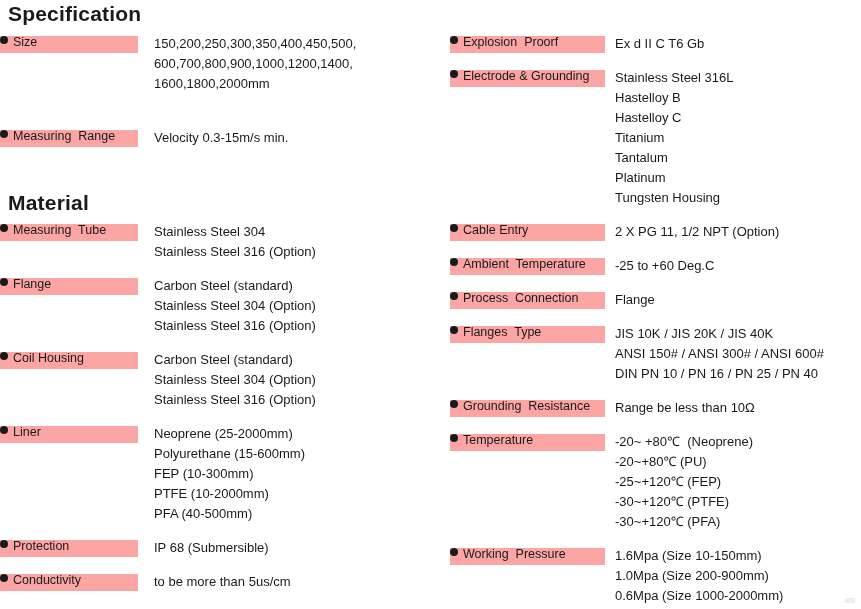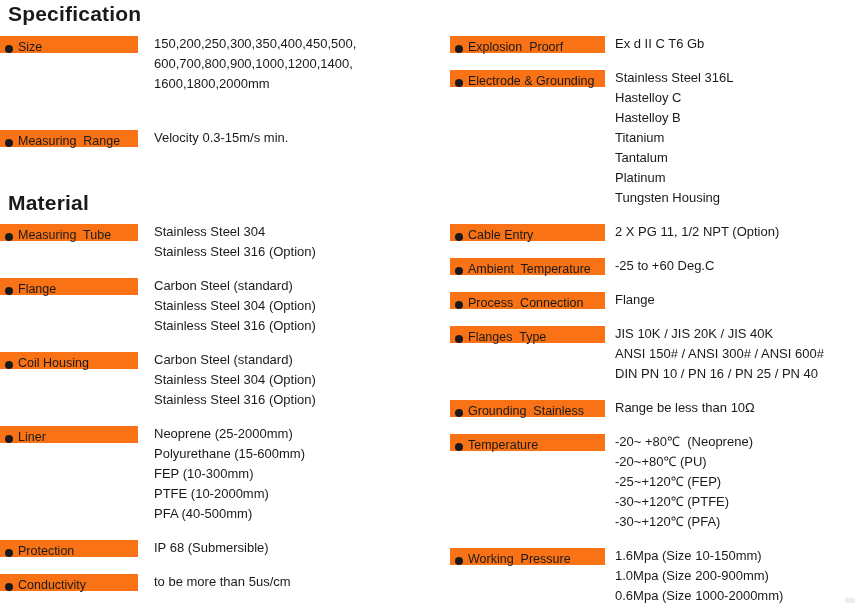--- a/index.html
+++ b/index.html
@@ -47,25 +47,24 @@
 
   .row {
     position: absolute;
     display: block;
   }
   .label-bar {
     position: absolute;
     top: 0;
     left: 0;
     height: 17px;
-    background: #f97316;
+    background: #fca5a5;
     display: flex;
-    align-items: flex-end;
+    align-items: flex-start;
     box-sizing: border-box;
-    padding-left: 5px;
   }
   .col-left .label-bar  { width: 138px; }
   .col-right .label-bar { width: 155px; }
 
   .bullet {
     width: 8px;
     height: 8px;
     border-radius: 50%;
     background: #1a1a1a;
     flex: 0 0 auto;
@@ -177,21 +176,21 @@
             <span class="bullet"></span>
             <span class="label-text">Explosion  Proorf</span>
           </div>
           <div class="values"><div>Ex d II C T6 Gb</div></div>
         </div>
         <div class="row" style="top: 70px;">
           <div class="label-bar">
             <span class="bullet"></span>
             <span class="label-text">Electrode &amp; Grounding</span>
           </div>
-          <div class="values"><div>Stainless Steel 316L</div><div>Hastelloy C</div><div>Hastelloy B</div><div>Titanium</div><div>Tantalum</div><div>Platinum</div><div>Tungsten Housing</div></div>
+          <div class="values"><div>Stainless Steel 316L</div><div>Hastelloy B</div><div>Hastelloy C</div><div>Titanium</div><div>Tantalum</div><div>Platinum</div><div>Tungsten Housing</div></div>
         </div>
         <div class="row" style="top: 224px;">
           <div class="label-bar">
             <span class="bullet"></span>
             <span class="label-text">Cable Entry</span>
           </div>
           <div class="values"><div>2 X PG 11, 1/2 NPT (Option)</div></div>
         </div>
         <div class="row" style="top: 258px;">
           <div class="label-bar">
@@ -210,21 +209,21 @@
         <div class="row" style="top: 326px;">
           <div class="label-bar">
             <span class="bullet"></span>
             <span class="label-text">Flanges  Type</span>
           </div>
           <div class="values"><div>JIS 10K / JIS 20K / JIS 40K</div><div>ANSI 150# / ANSI 300# / ANSI 600#</div><div>DIN PN 10 / PN 16 / PN 25 / PN 40</div></div>
         </div>
         <div class="row" style="top: 400px;">
           <div class="label-bar">
             <span class="bullet"></span>
-            <span class="label-text">Grounding  Stainless</span>
+            <span class="label-text">Grounding  Resistance</span>
           </div>
           <div class="values"><div>Range be less than 10Ω</div></div>
         </div>
         <div class="row" style="top: 434px;">
           <div class="label-bar">
             <span class="bullet"></span>
             <span class="label-text">Temperature</span>
           </div>
           <div class="values"><div>-20~ +80℃  (Neoprene)</div><div>-20~+80℃ (PU)</div><div>-25~+120℃ (FEP)</div><div>-30~+120℃ (PTFE)</div><div>-30~+120℃ (PFA)</div></div>
         </div>

